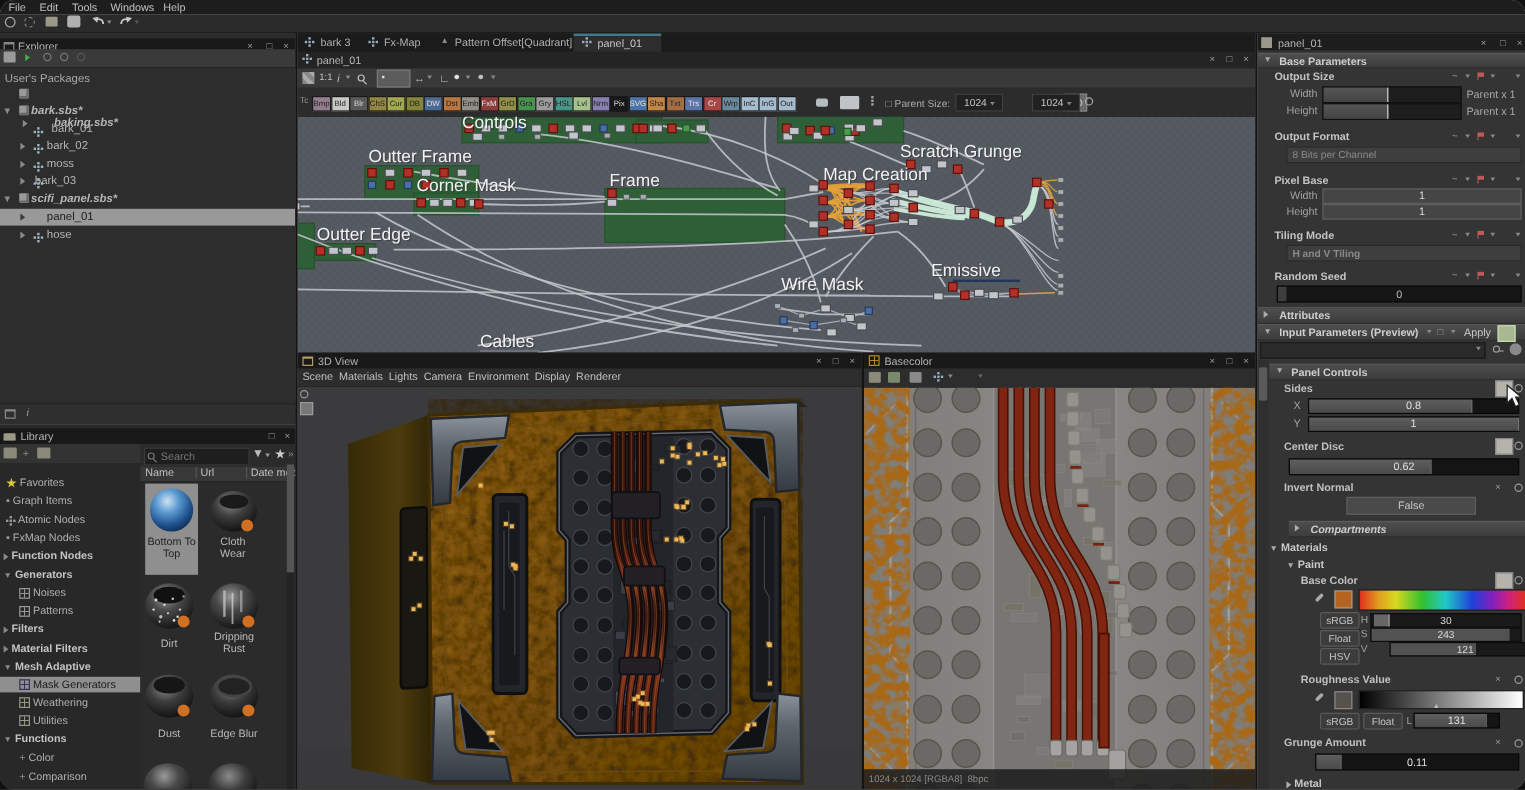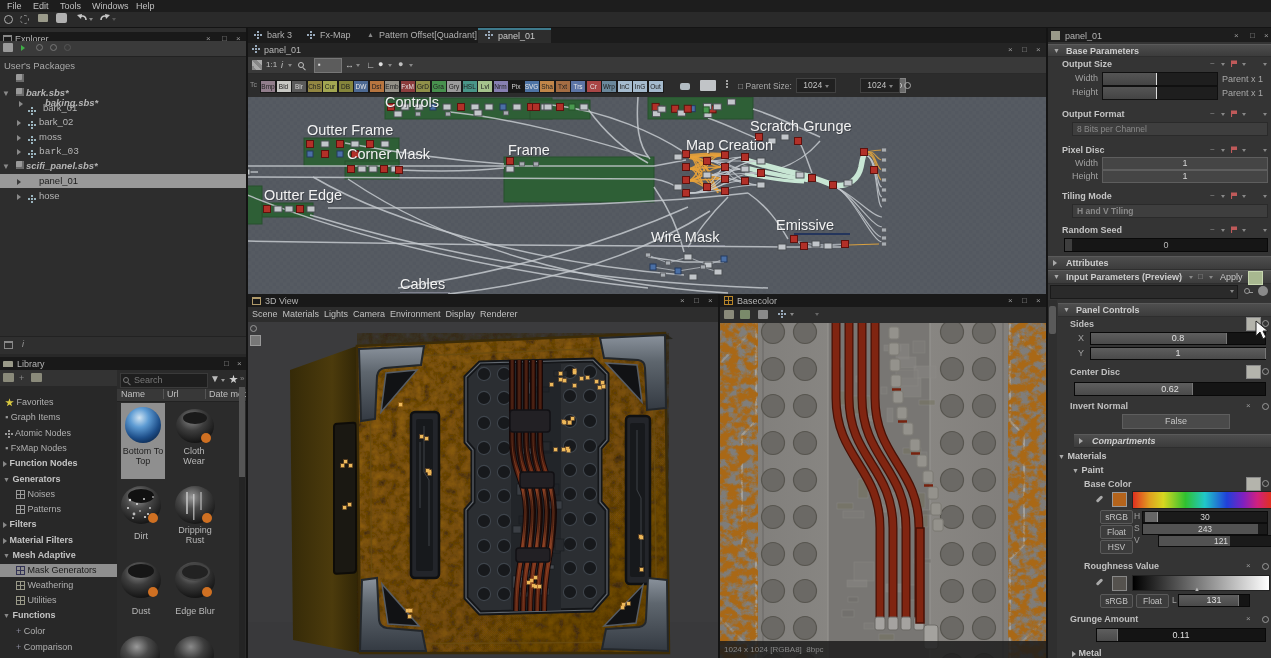--- a/index.html
+++ b/index.html
@@ -1,17 +1,17 @@
 <!DOCTYPE html>
 <html><head>
 <meta charset="utf-8">
 <style>
 html,body{margin:0;padding:0;background:#111;}
 #root{position:relative;width:1271px;height:658px;overflow:hidden;background:#a3a3a3;
-  font-family:"Liberation Sans",sans-serif;color:#c8c8c8;}
+  font-family:"Liberation Sans",sans-serif;color:#c8c8c8;border-radius:12px;}
 .ab{position:absolute;}
 .txt{white-space:nowrap;}
 .phead{background:#191919;color:#b4b4b4;font-size:9px;}
 i[class]{font-style:normal;}
 i.tr{display:inline-block;width:0;height:0;border-left:4px solid;border-top:3px solid transparent;border-bottom:3px solid transparent;vertical-align:middle;}
 i.tds{display:inline-block;width:0;height:0;border-top:3px solid;border-left:2.5px solid transparent;border-right:2.5px solid transparent;vertical-align:middle;}
 i.rst{display:inline-block;width:5px;height:5px;border:1px solid;border-radius:50%;vertical-align:middle;}
 i.gr4{display:inline-block;width:7px;height:7px;border:1px solid;vertical-align:middle;background:linear-gradient(to right,transparent 42%,currentColor 42%,currentColor 58%,transparent 58%),linear-gradient(to bottom,transparent 42%,currentColor 42%,currentColor 58%,transparent 58%);}
 i.nd{display:inline-block;width:2px;height:2px;background:currentColor;box-shadow:0 -3px,0 3px,-3px 0,3px 0;vertical-align:middle;margin:3px 3px;}
 i.star{display:inline-block;width:9px;height:9px;background:currentColor;clip-path:polygon(50% 0,61% 35%,98% 35%,68% 57%,79% 91%,50% 70%,21% 91%,32% 57%,2% 35%,39% 35%);vertical-align:middle;}
@@ -81,21 +81,21 @@
    <span class="ab" style="left:28px;top:63px;color:#9ab4be;"><i class="nd"></i></span>
    <span class="ab" style="left:28px;top:78px;color:#9ab4be;"><i class="nd"></i></span>
    <span class="ab" style="left:28px;top:92px;color:#9ab4be;"><i class="nd"></i></span>
    <span class="ab" style="left:28px;top:122px;color:#454f58;"><i class="nd"></i></span>
    <span class="ab" style="left:28px;top:137px;color:#9ab4be;"><i class="nd"></i></span>
    <div class="ab txt" style="left:15px;top:17px;margin-top:24px;"><span style="color:#8a8a8a;padding-left:4px;font-size:8px;"><i class="tr"></i></span><b><i style="margin-left:22px;">baking.sbs*</i></b></div>
    <div class="ab txt" style="left:0;top:31px;"><span style="color:#8a8a8a;padding-left:2px;font-size:8px;">▼</span><b><i style="margin-left:16px;">bark.sbs*</i></b></div>
    <div class="ab txt" style="left:43px;top:46px;">bark_01</div>
    <div class="ab txt" style="left:0;top:60px;"><span style="color:#8a8a8a;padding-left:17px;font-size:8px;"><i class="tr"></i></span><span style="margin-left:18px;">bark_02</span></div>
    <div class="ab txt" style="left:0;top:75px;"><span style="color:#8a8a8a;padding-left:17px;font-size:8px;"><i class="tr"></i></span><span style="margin-left:18px;">moss</span></div>
-   <div class="ab txt" style="left:0;top:89px;"><span style="color:#8a8a8a;padding-left:17px;font-size:8px;"><i class="tr"></i></span><span style="margin-left:18px;font-family:Liberation Mono, monospace;">bark_03</span></div>
+   <div class="ab txt" style="left:0;top:89px;"><span style="color:#8a8a8a;padding-left:17px;font-size:8px;"><i class="tr"></i></span><span style="margin-left:8px;">bark_03</span></div>
    <div class="ab txt" style="left:0;top:104px;"><span style="color:#8a8a8a;padding-left:2px;font-size:8px;">▼</span><b><i style="margin-left:16px;text-align:center;">scifi_panel.sbs*</i></b></div>
    <div class="ab" style="left:0;top:118px;width:246px;height:14px;background:#999999;"></div>
    <div class="ab txt" style="left:0;top:119px;color:#1c1c1c;"><span style="color:#3a3a3a;padding-left:17px;font-size:8px;"><i class="tr"></i></span><span style="margin-left:18px;">panel_01</span></div>
    <div class="ab txt" style="left:0;top:134px;"><span style="color:#8a8a8a;padding-left:17px;font-size:8px;"><i class="tr"></i></span><span style="margin-left:18px;">hose</span></div>
  </div>
 
  <div class="ab" style="left:0;top:308px;width:246px;height:17px;background:#2f2f2f;border-top:1px solid #222;">
   <span class="ab" style="left:4px;top:3px;font-size:8px;color:#888;"><i class="wic"></i></span>
   <span class="ab" style="left:22px;top:2px;font-size:9px;color:#999;font-style:italic;">i</span>
  </div>
@@ -1045,21 +1045,21 @@
  <div class="ab txt" style="left:174px;top:60px;font-size:9px;color:#a8a8a8;">Parent x 1</div>
  <div class="ab txt" style="left:14px;top:81px;font-size:9px;font-weight:bold;color:#c4c4c4;">Output Format</div>
  <span class="ab" style="left:162px;top:81px;color:#999;font-size:8px;">~</span>
       <span class="ab" style="left:173px;top:83px;color:#888;font-size:6px;"><i class="tds"></i></span>
       <span class="ab" style="left:183px;top:81px;color:#c05a5a;font-size:8px;"><i class="flg"></i></span>
       <span class="ab" style="left:194px;top:83px;color:#888;font-size:6px;"><i class="tds"></i></span>
       <span class="ab" style="left:215px;top:83px;color:#888;font-size:6px;"><i class="tds"></i></span>
  <div class="ab" style="left:24px;top:94px;width:194px;height:12px;background:#3e3e3e;border:1px solid #2a2a2a;">
         <span class="ab txt" style="left:4px;top:1px;font-size:8.5px;color:#8a8a8a;">8 Bits per Channel</span>
       </div>
- <div class="ab txt" style="left:14px;top:117px;font-size:9px;font-weight:bold;color:#c4c4c4;">Pixel Disc</div>
+ <div class="ab txt" style="left:14px;top:117px;font-size:9px;font-weight:bold;color:#c4c4c4;">Pixel Base</div>
  <span class="ab" style="left:162px;top:117px;color:#999;font-size:8px;">~</span>
       <span class="ab" style="left:173px;top:119px;color:#888;font-size:6px;"><i class="tds"></i></span>
       <span class="ab" style="left:183px;top:117px;color:#c05a5a;font-size:8px;"><i class="flg"></i></span>
       <span class="ab" style="left:194px;top:119px;color:#888;font-size:6px;"><i class="tds"></i></span>
       <span class="ab" style="left:215px;top:119px;color:#888;font-size:6px;"><i class="tds"></i></span>
  <div class="ab txt" style="left:18px;top:130px;width:32px;text-align:right;font-size:9px;color:#a0a0a0;">Width</div>
  <div class="ab" style="left:54px;top:129px;width:164px;height:11px;background:#454545;border:1px solid #5e5e5e;color:#d8d8d8;font-size:9px;text-align:center;line-height:11px;">1</div>
  <div class="ab txt" style="left:18px;top:143px;width:32px;text-align:right;font-size:9px;color:#a0a0a0;">Height</div>
  <div class="ab" style="left:54px;top:142px;width:164px;height:11px;background:#454545;border:1px solid #5e5e5e;color:#d8d8d8;font-size:9px;text-align:center;line-height:11px;">1</div>
  <div class="ab txt" style="left:14px;top:163px;font-size:9px;font-weight:bold;color:#c4c4c4;">Tiling Mode</div>

